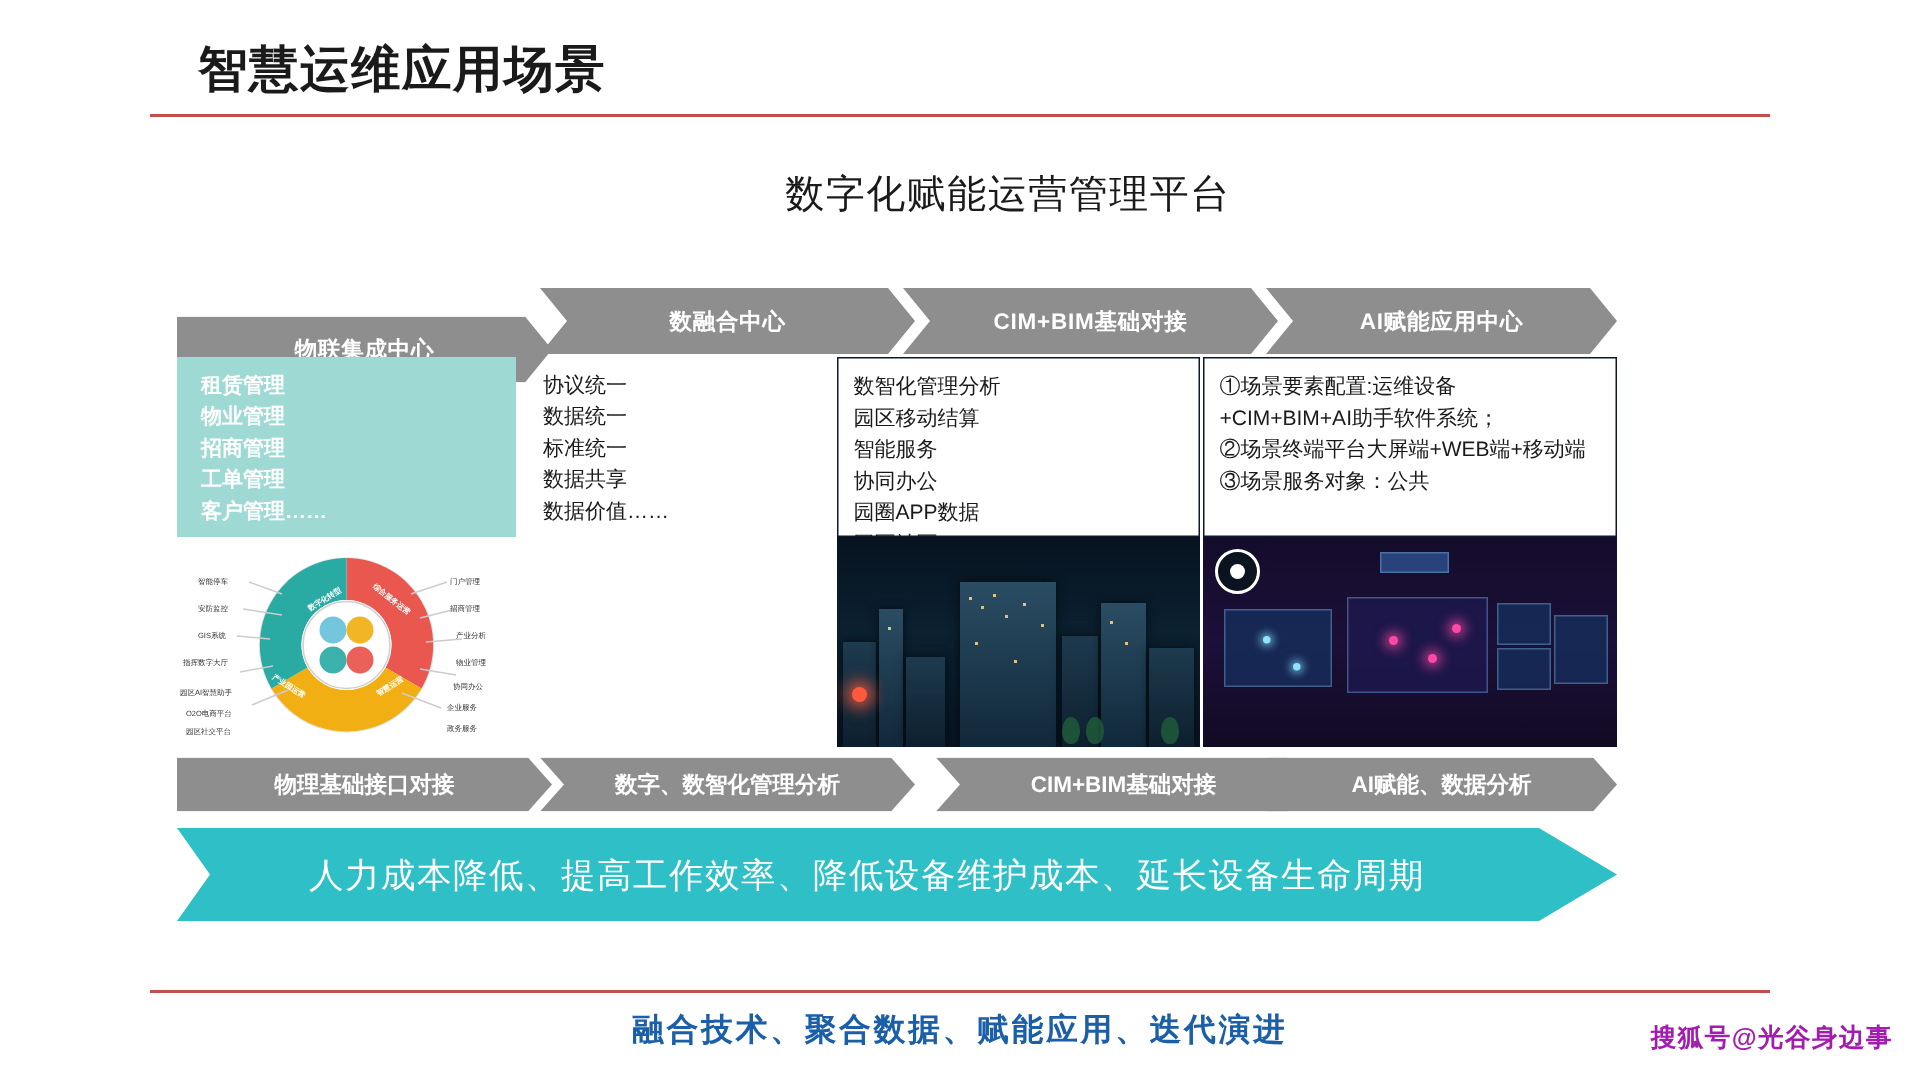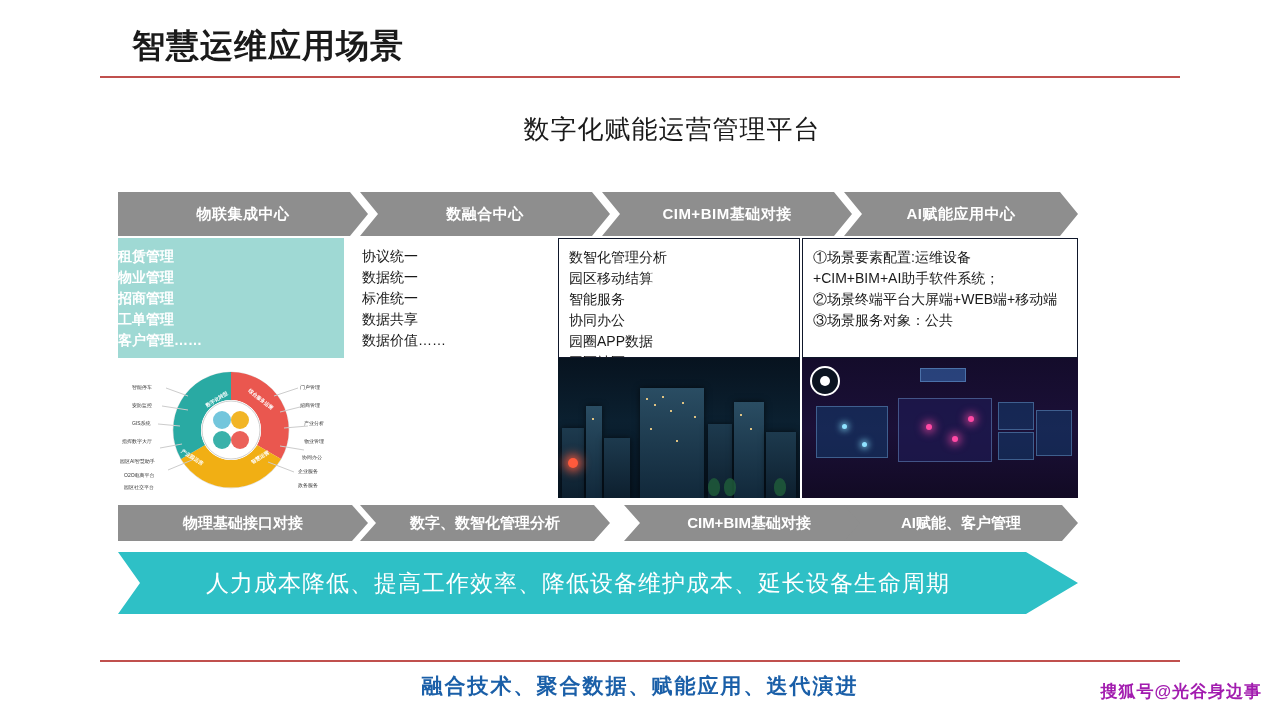--- a/index.html
+++ b/index.html
@@ -71,20 +71,21 @@
     font-size: 15px;
     font-weight: bold;
     display: flex;
     align-items: center;
     justify-content: center;
     clip-path: polygon(0 0, calc(100% - 18px) 0, 100% 50%, calc(100% - 18px) 100%, 0 100%, 18px 50%);
     letter-spacing: 0.5px;
   }
   .chev.first {
     clip-path: polygon(0 0, calc(100% - 18px) 0, 100% 50%, calc(100% - 18px) 100%, 0 100%);
+    margin-top: 19px;
   }
 
   
   .text-row {
     position: absolute;
     left: 118px;
     top: 238px;
     width: 960px;
     height: 120px;
   }
@@ -96,21 +97,21 @@
     padding: 8px 10px;
     font-size: 14px;
     line-height: 21px;
     color: #1a1a1a;
     white-space: pre-line;
   }
   .tbox.teal {
     background: #9fd9d4;
     color: #ffffff;
     font-weight: bold;
-    padding-left: 0;
+    padding-left: 16px;
   }
   .tbox.bordered {
     border: 1px solid #0f172a;
     background: #ffffff;
   }
 
   
   .img-row {
     position: absolute;
     left: 118px;
@@ -441,20 +442,20 @@
     <div class="pin" style="left:166px;top:58px;"></div>
     <div class="tech-dot" style="left:40px;top:66px;"></div>
     <div class="tech-dot" style="left:60px;top:84px;"></div>
   </div>
 </div>
 
 <div class="chev-row2">
   <div class="chev2 first" style="left:0px;width:250px;">物理基础接口对接</div>
   <div class="chev2" style="left:242px;width:250px;">数字、数智化管理分析</div>
   <div class="chev2" style="left:506px;width:250px;text-align:center;">CIM+BIM基础对接</div>
-  <div class="chev2" style="left:726px;width:234px;">AI赋能、客户管理</div>
+  <div class="chev2" style="left:726px;width:234px;">AI赋能、数据分析</div>
 </div>
 
 <div class="big-arrow">人力成本降低、提高工作效率、降低设备维护成本、延长设备生命周期</div>
 
 <div class="footer-rule"></div>
 <div class="footer-text">融合技术、聚合数据、赋能应用、迭代演进</div>
 <div class="watermark">搜狐号@光谷身边事</div>
 
 </body></html>

